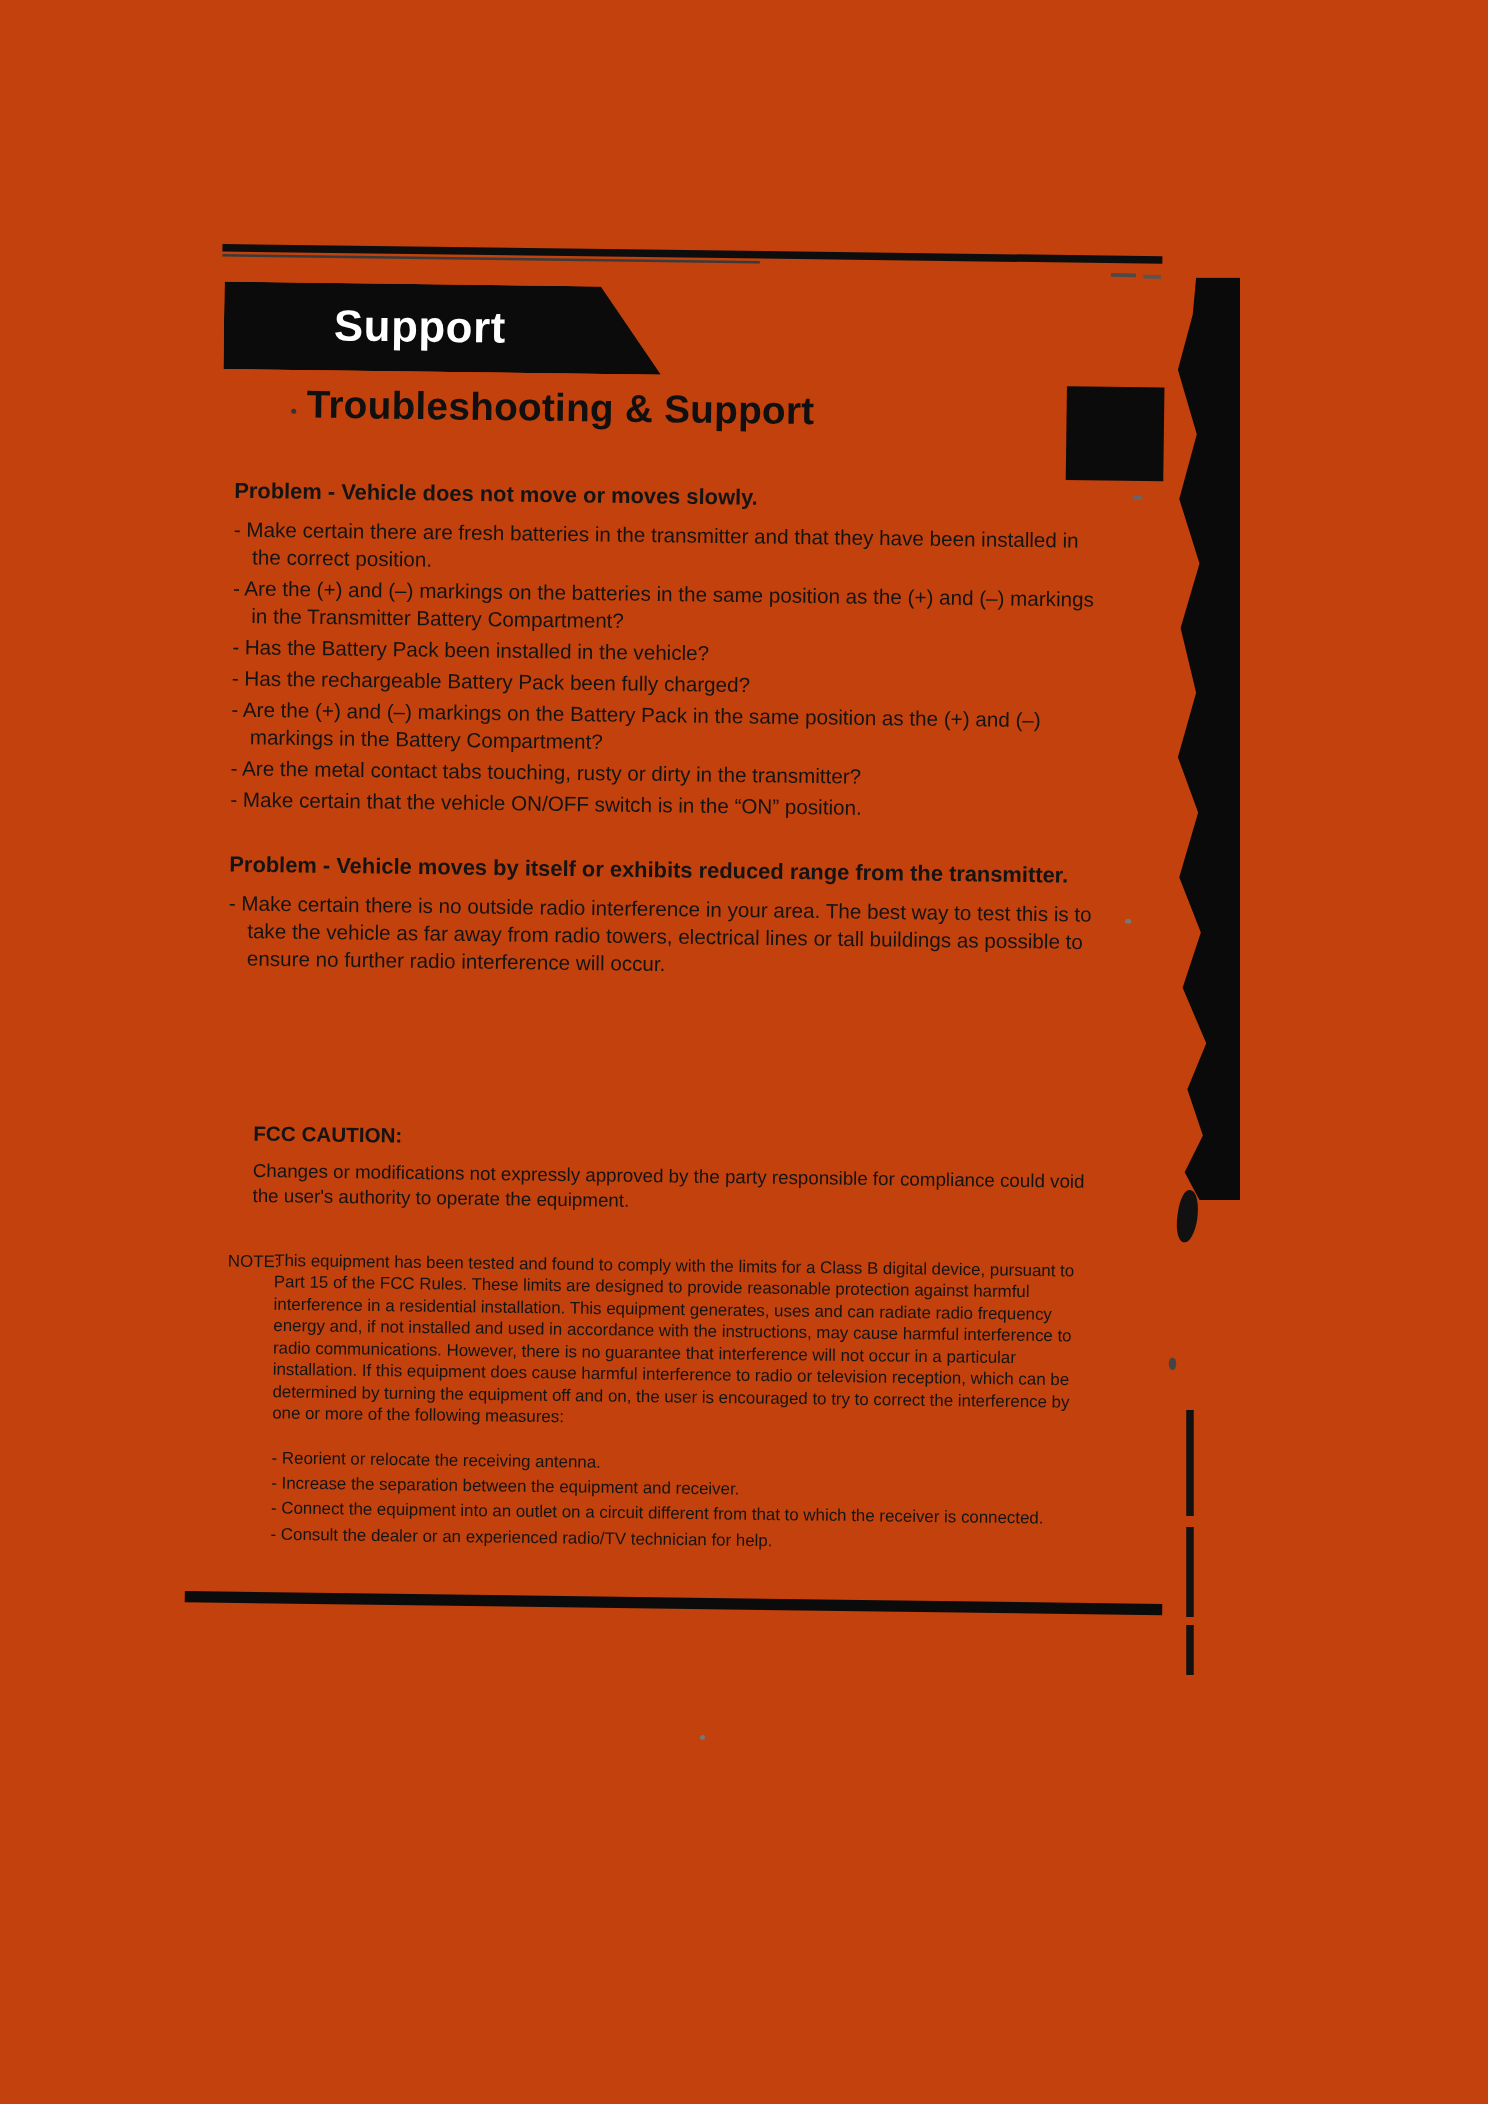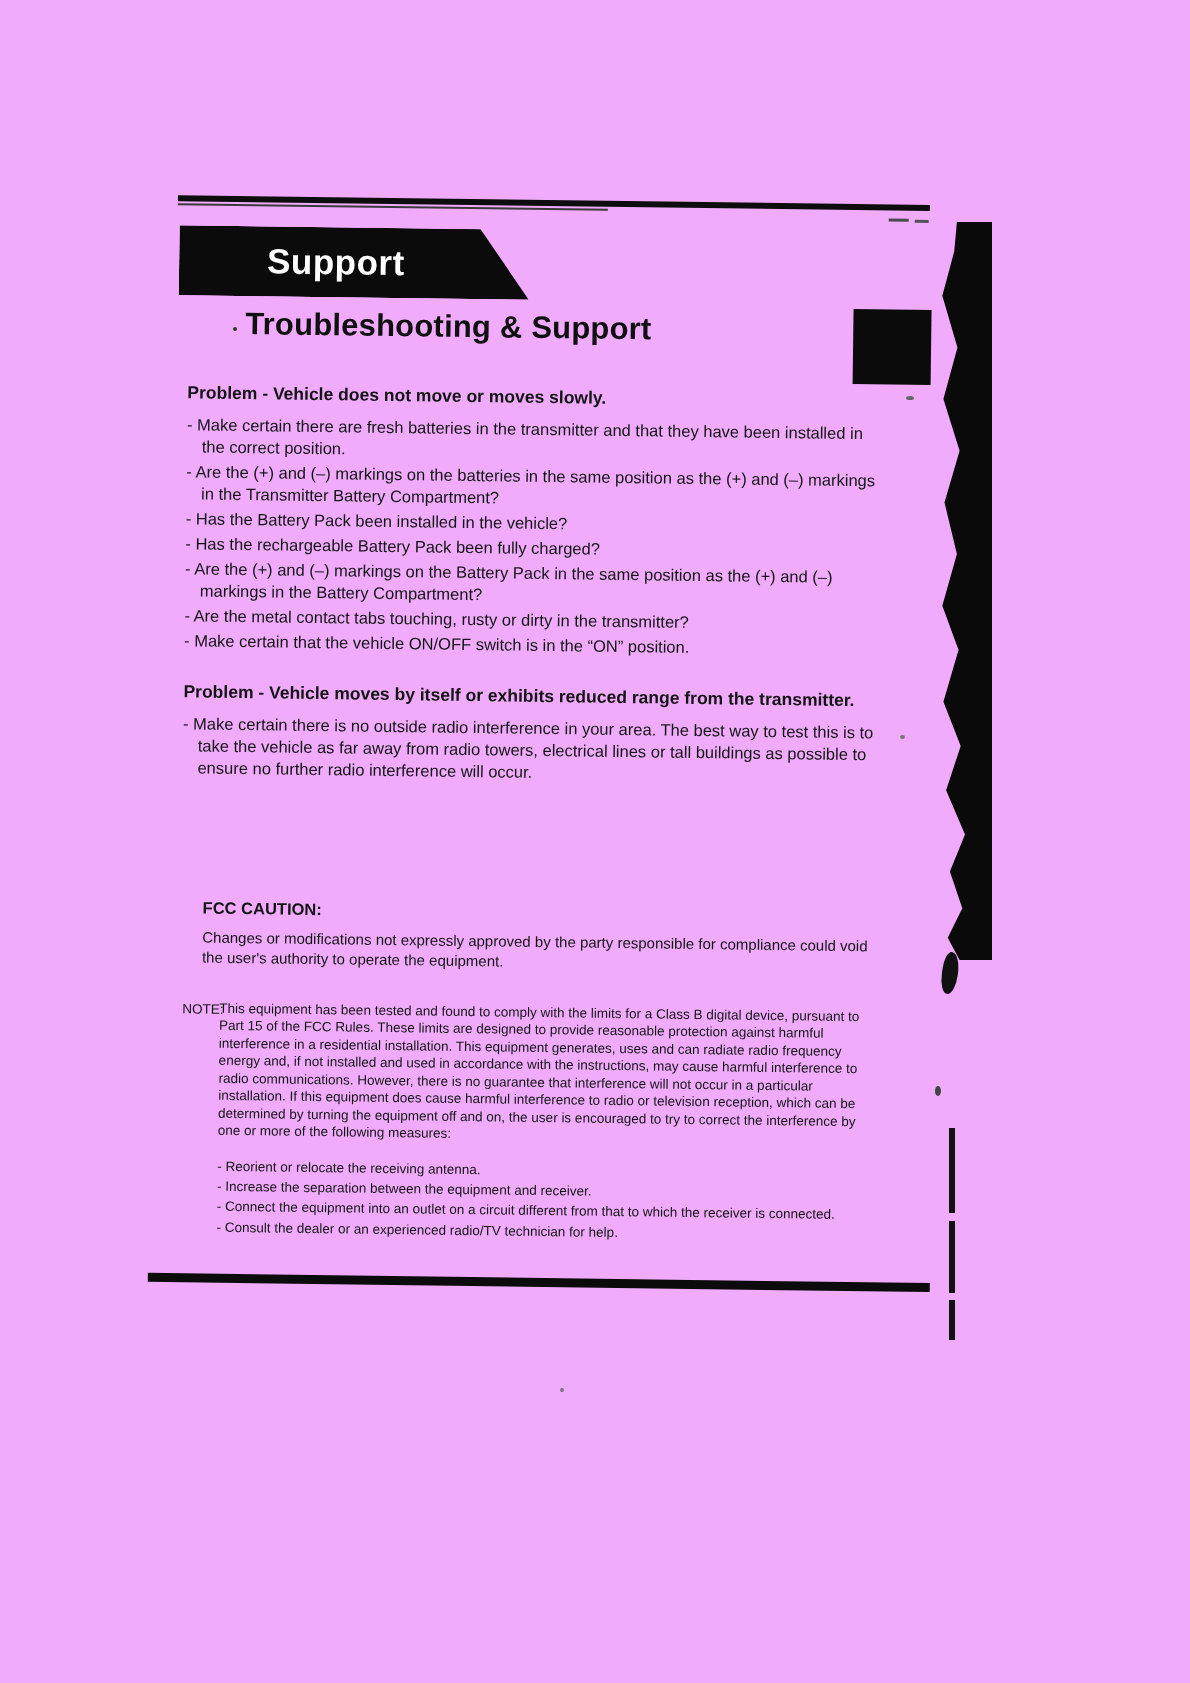--- a/index.html
+++ b/index.html
@@ -1,21 +1,21 @@
 <!DOCTYPE html>
 <html><head>
 <meta charset="utf-8">
 <style>
   html, body { margin: 0; padding: 0; background: #ffffff; }
   body {
     width: 1190px; height: 1683px; position: relative; overflow: hidden;
     font-family: "Liberation Sans", "DejaVu Sans", sans-serif;
     color: #141414;
   }
-  .page { position: absolute; inset: 0; background: #f0abfc; }
+  .page { position: absolute; inset: 0; background: #c2410c; }
 
   
   .scan {
     position: absolute; left: 165px; top: 195px; width: 785px; height: 1110px;
     transform: rotate(0.75deg); transform-origin: 0 0;
   }
 
   .top-rule  { position: absolute; left: 13px; top: 0px;  width: 752px; height: 6px; background: #0d0d0d; }
   .top-rule2 { position: absolute; left: 13px; top: 8px;  width: 430px; height: 2px; background: #3a3a3a; }
   .top-dash-1 { position: absolute; left: 724px; top: 14px; width: 20px; height: 3px; background: #4a4a4a; }

